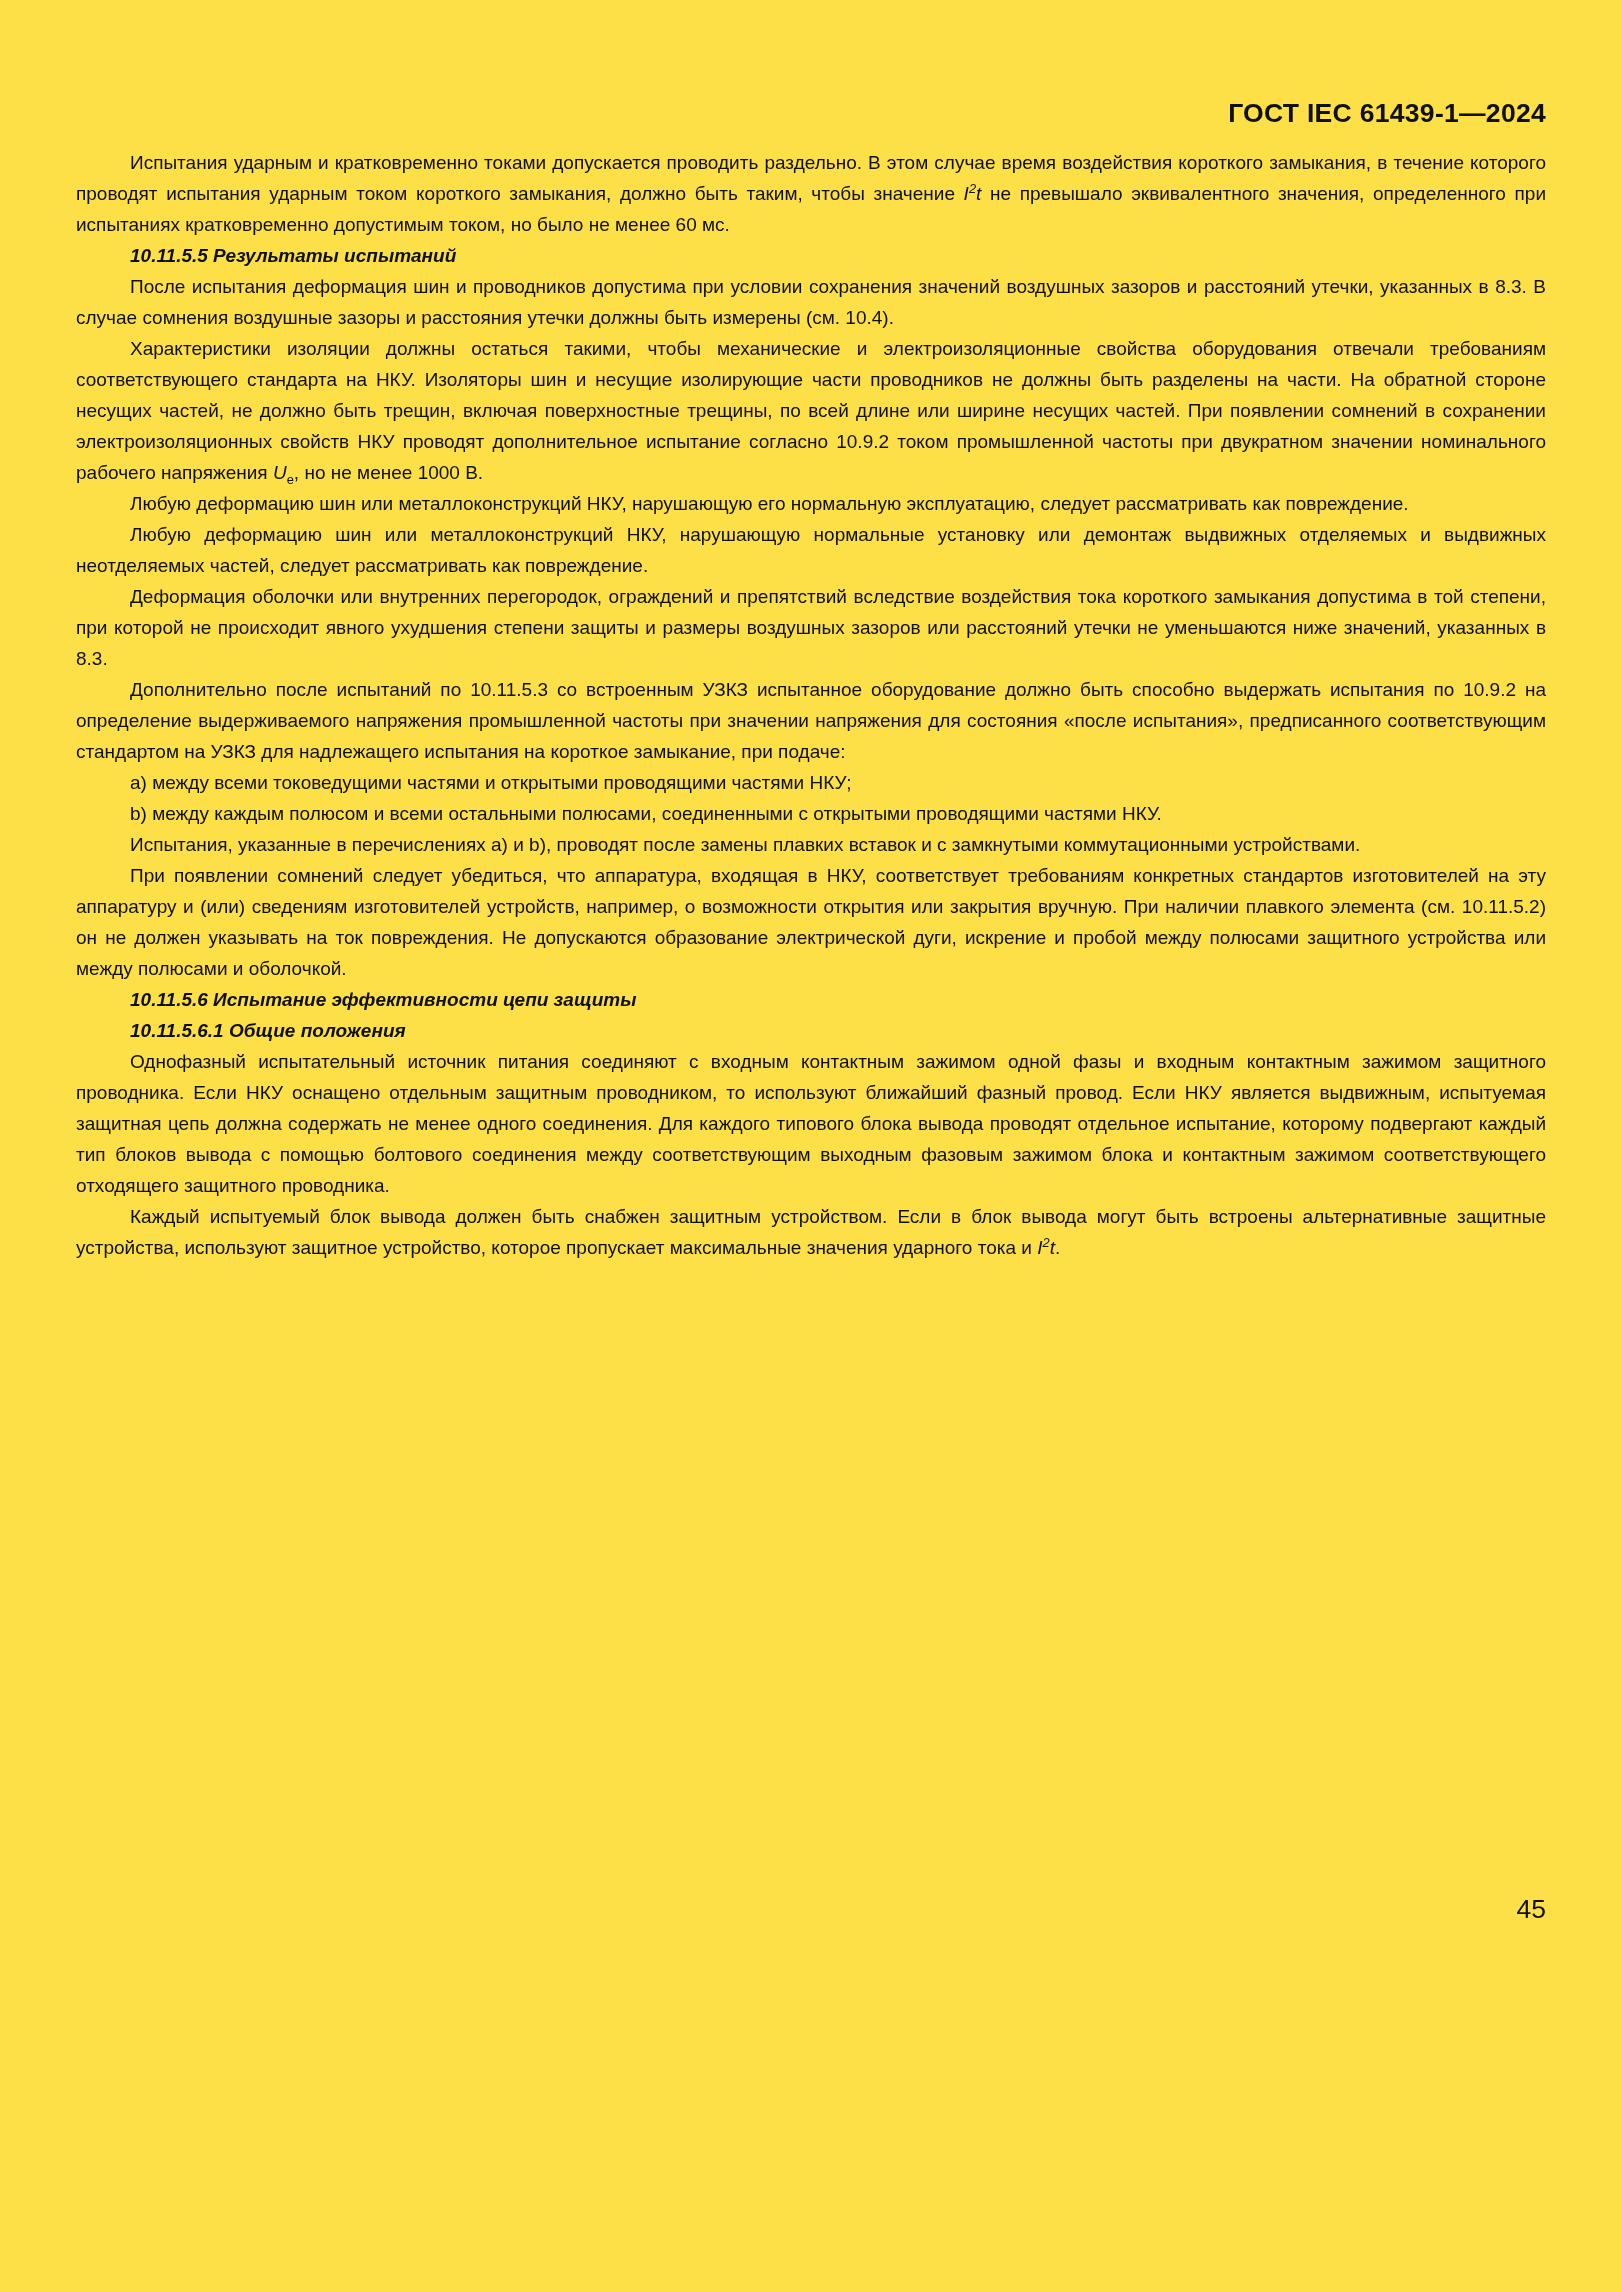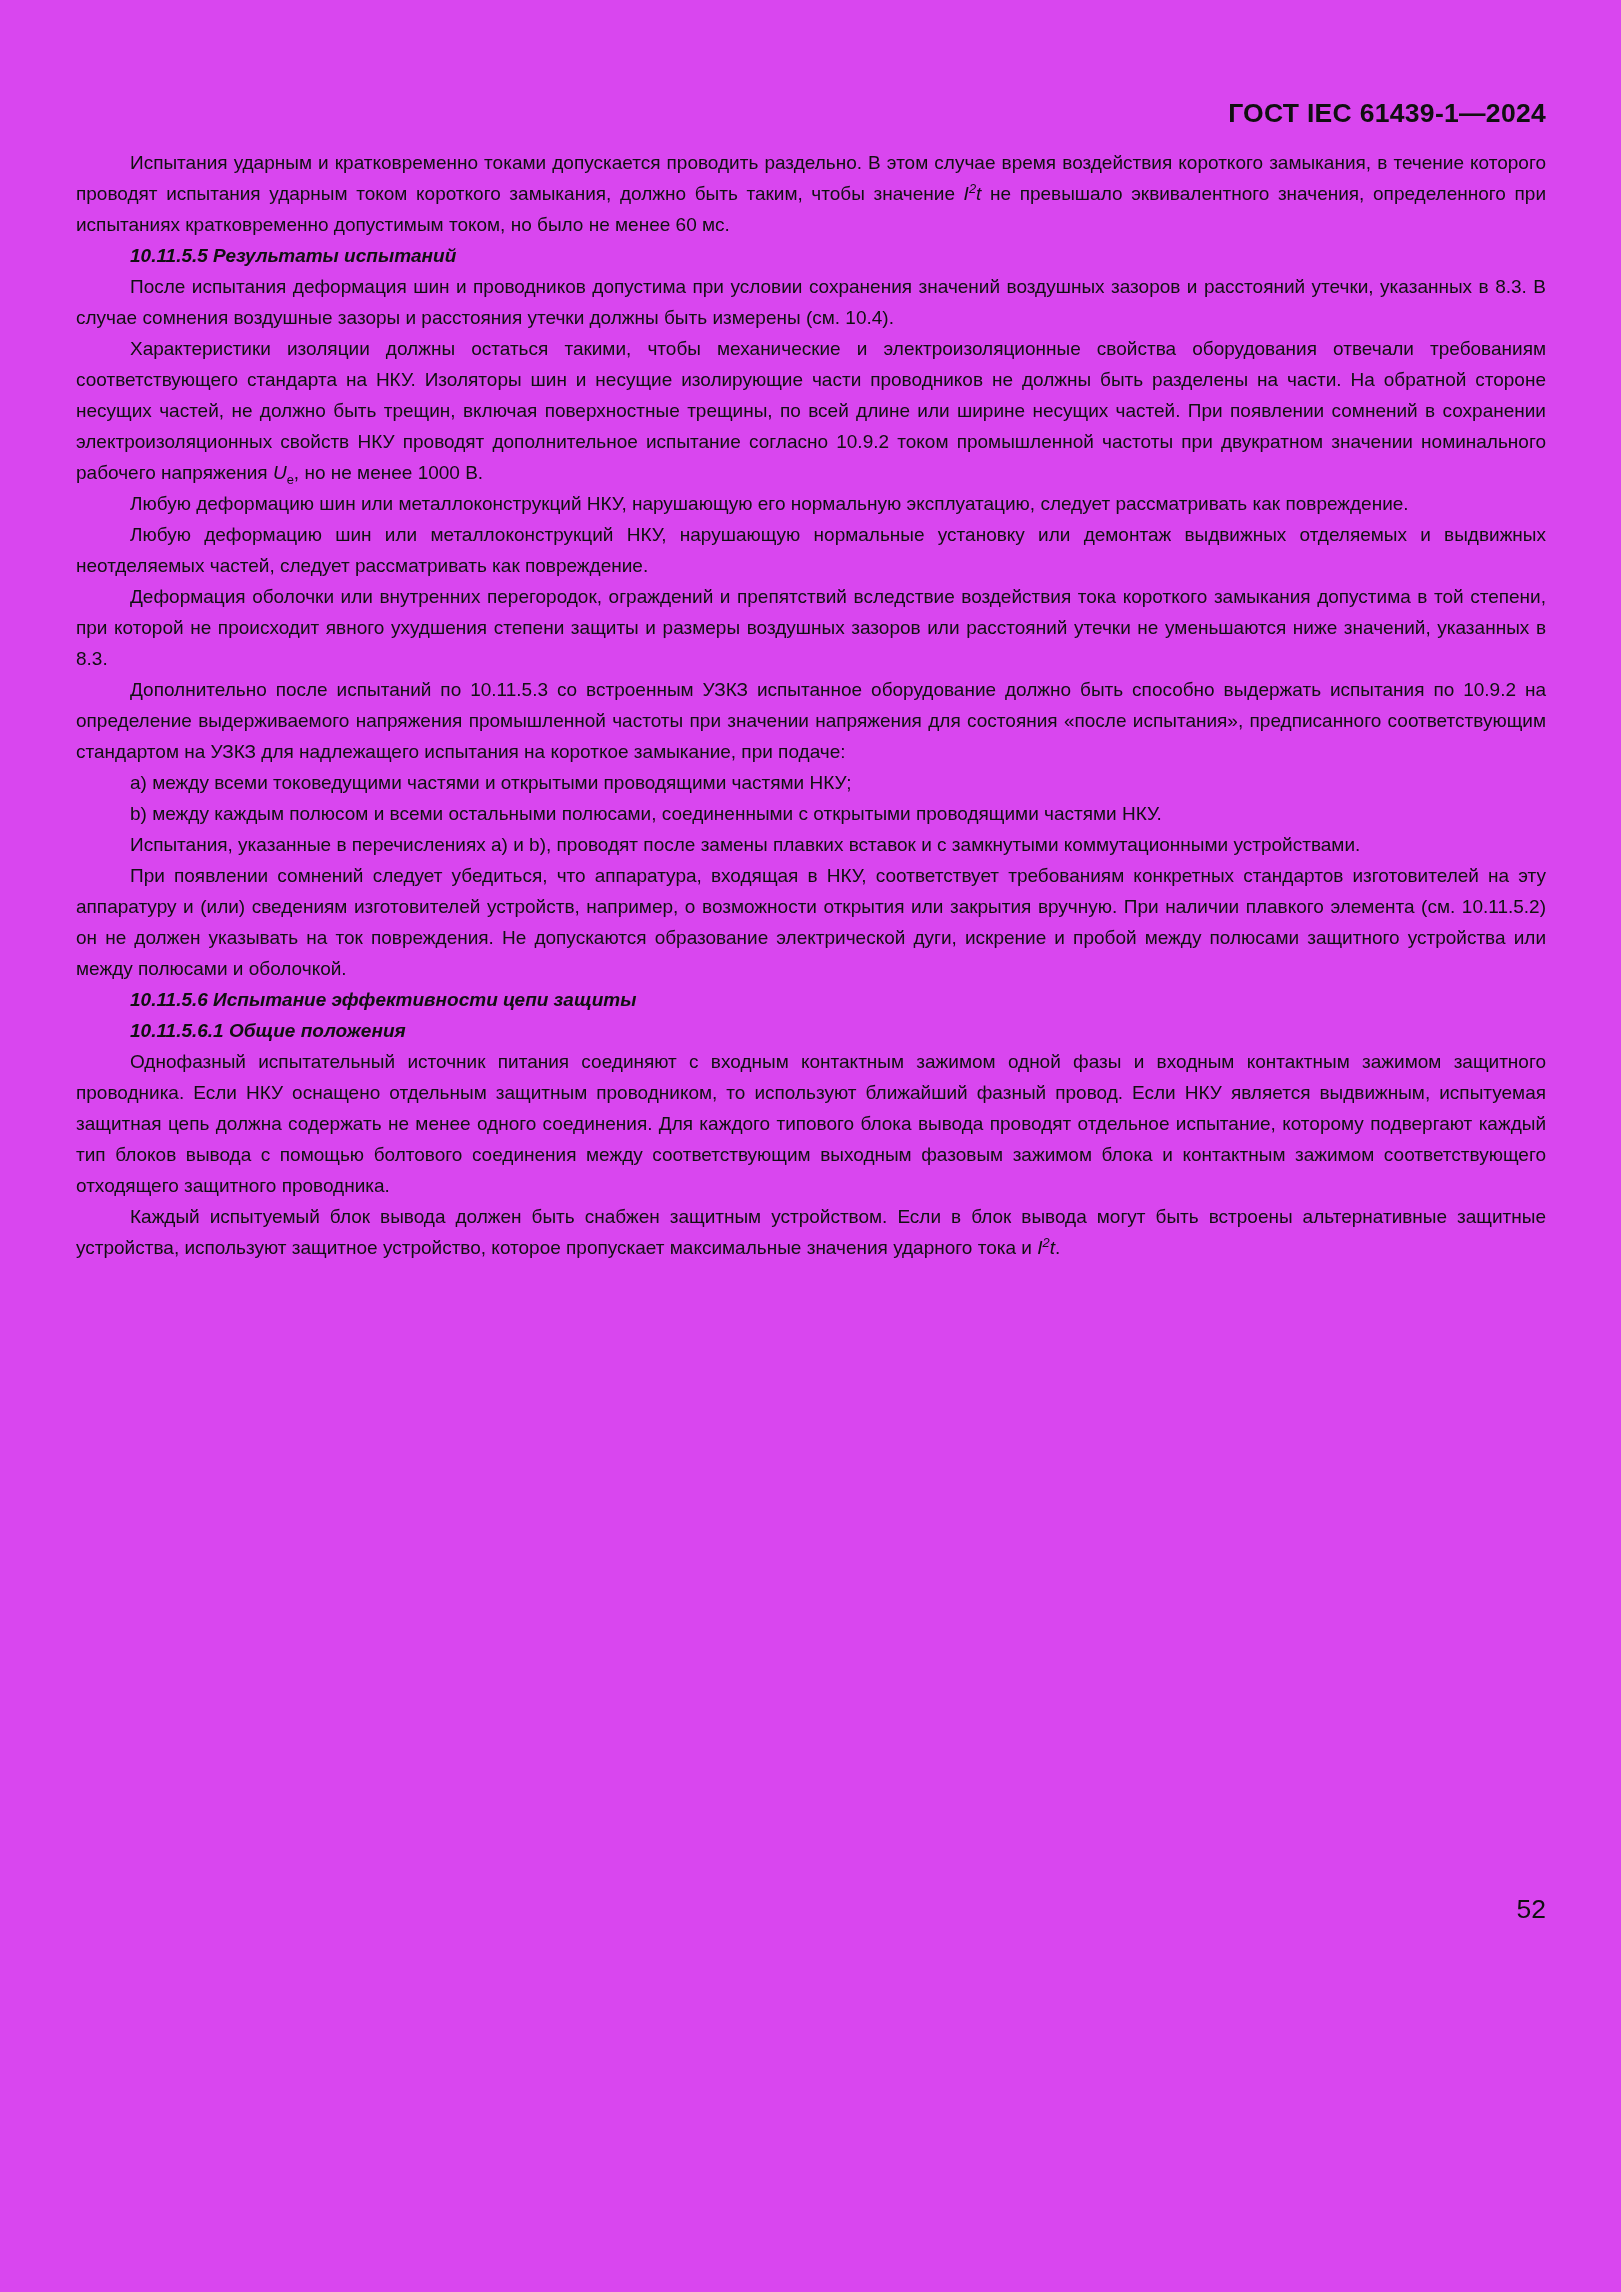--- a/index.html
+++ b/index.html
@@ -4,21 +4,21 @@
 <style>
   html, body {
     margin: 0;
     padding: 0;
     background: #ffffff;
   }
   .page {
     position: relative;
     width: 1621px;
     height: 2293px;
-    background: #d946ef;
+    background: #fde047;
     color: #101010;
     font-family: "Liberation Sans", "DejaVu Sans", sans-serif;
     overflow: hidden;
   }
   .running-header {
     position: absolute;
     top: 98px;
     left: 76px;
     width: 1470px;
     text-align: right;
@@ -81,17 +81,17 @@
       <p class="para"><span>b) между каждым полюсом и всеми остальными полюсами, соединенными с открытыми проводящими частями НКУ.</span></p>
       <p class="para"><span>Испытания, указанные в перечислениях a) и b), проводят после замены плавких вставок и с замкнутыми коммутационными устройствами.</span></p>
       <p class="para"><span>При появлении сомнений следует убедиться, что аппаратура, входящая в НКУ, соответствует требованиям конкретных стандартов изготовителей на эту аппаратуру и (или) сведениям изготовителей устройств, например, о возможности открытия или закрытия вручную. При наличии плавкого элемента (см. 10.11.5.2) он не должен указывать на ток повреждения. Не допускаются образование электрической дуги, искрение и пробой между полюсами защитного устройства или между полюсами и оболочкой.</span></p>
       <p class="para heading"><span>10.11.5.6 Испытание эффективности цепи защиты</span></p>
       <p class="para heading"><span>10.11.5.6.1 Общие положения</span></p>
       <p class="para"><span>Однофазный испытательный источник питания соединяют с входным контактным зажимом одной фазы и входным контактным зажимом защитного проводника. Если НКУ оснащено отдельным защитным проводником, то используют ближайший фазный провод. Если НКУ является выдвижным, испытуемая защитная цепь должна содержать не менее одного соединения. Для каждого типового блока вывода проводят отдельное испытание, которому подвергают каждый тип блоков вывода с помощью болтового соединения между соответствующим выходным фазовым зажимом блока и контактным зажимом соответствующего отходящего защитного проводника.</span></p>
       <p class="para"><span>Каждый испытуемый блок вывода должен быть снабжен защитным устройством. Если в блок вывода могут быть встроены альтернативные защитные устройства, используют защитное устройство, которое пропускает максимальные значения ударного тока и </span><span class="it">I</span><sup class="it">2</sup><span class="it">t</span><span>.</span></p>
     </div>
 
   <div class="page-footer">
-    <span>52</span>
+    <span>45</span>
   </div>
 
 </div>
 
 
 </body></html>

